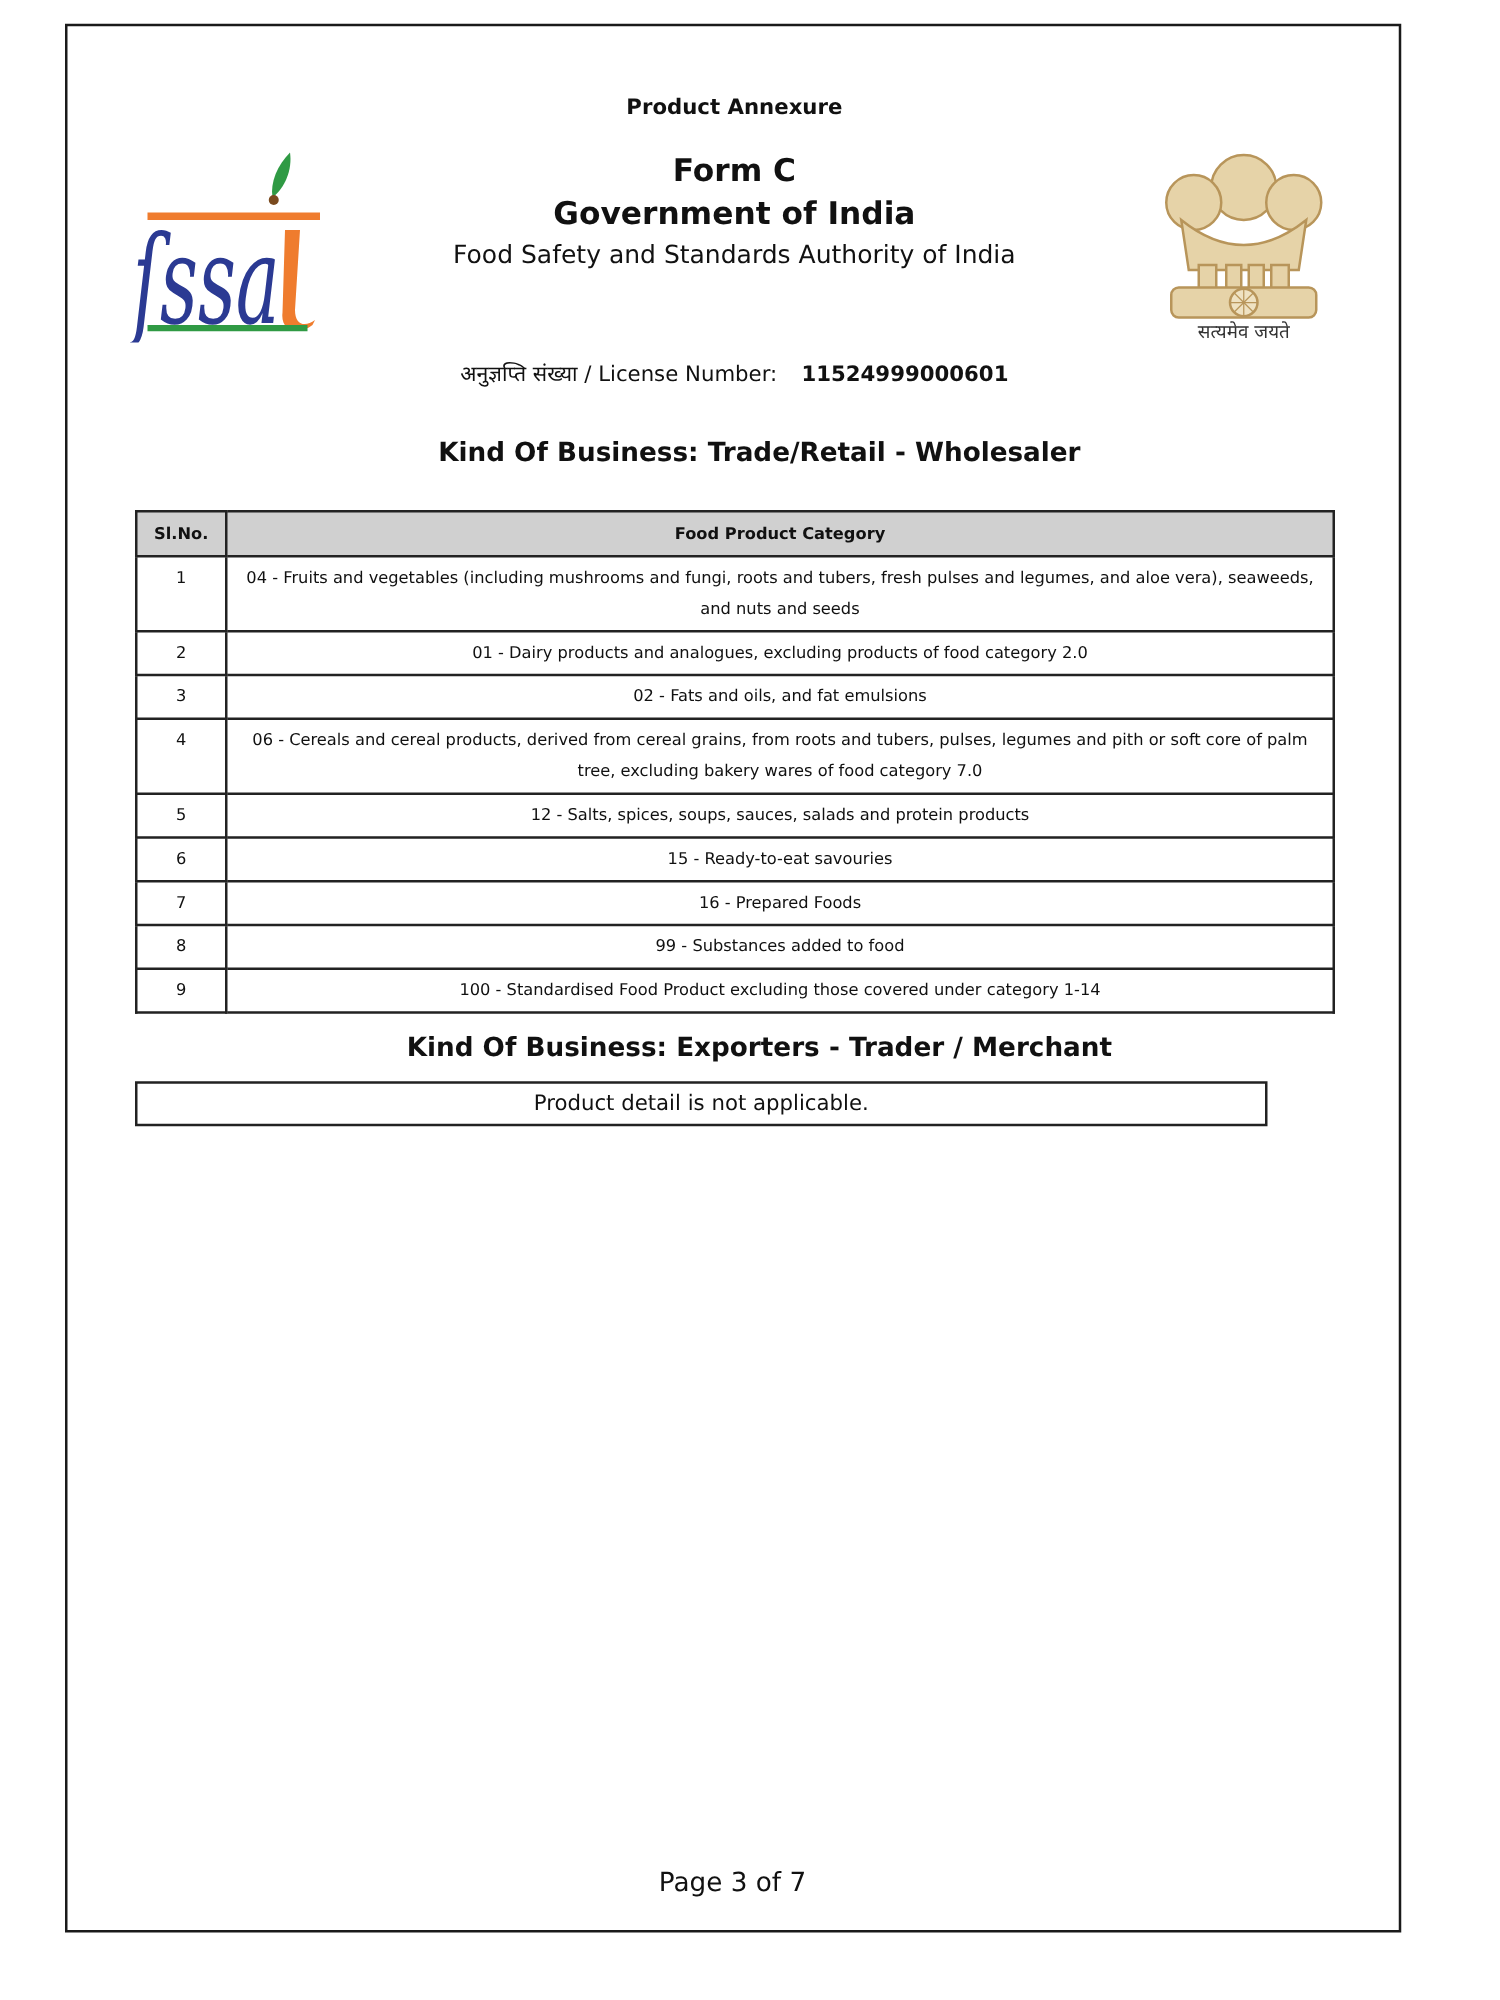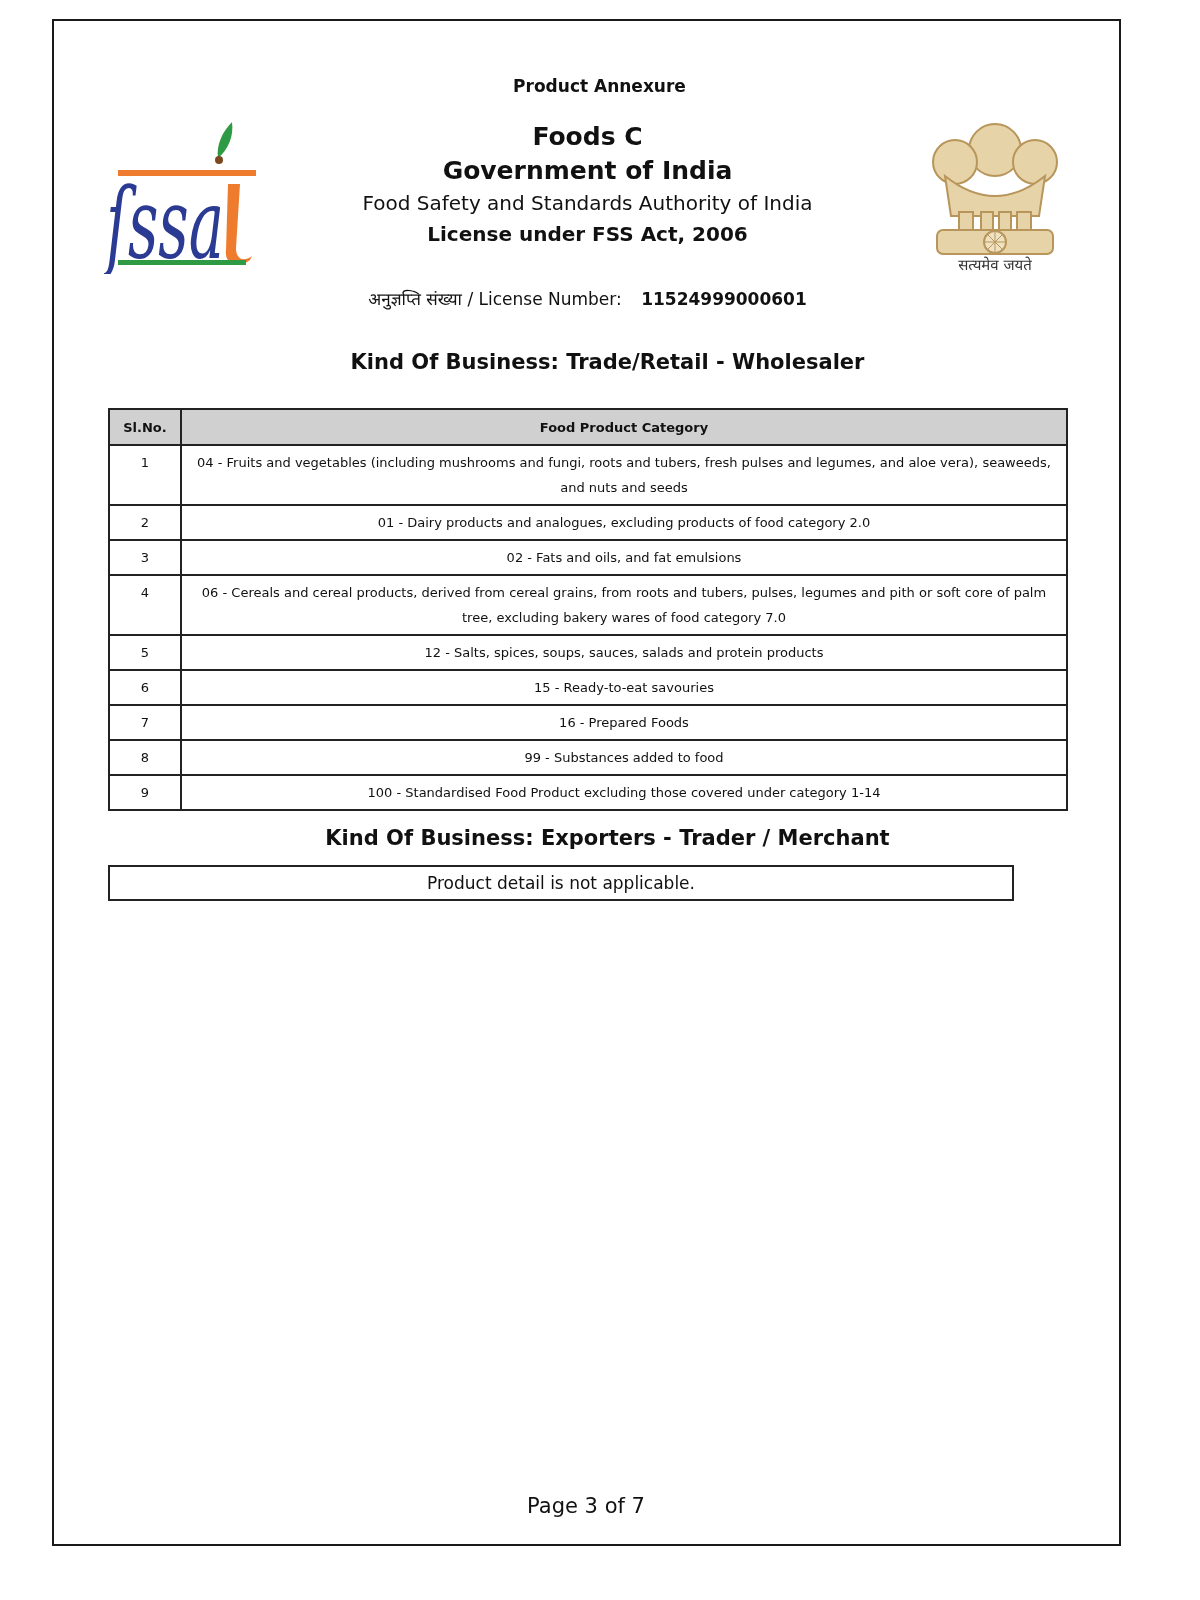--- a/index.html
+++ b/index.html
@@ -1,18 +1,18 @@
 <!DOCTYPE html>
 <html><head>
   <meta charset="utf-8">
   <style>
     html, body { margin: 0; padding: 0; background: #ffffff; }
     body { width: 1200px; height: 1600px; position: relative; font-family: "DejaVu Sans", sans-serif; color: #111; }
     .page-border { position: absolute; left: 52px; top: 19px; width: 1069px; height: 1527px; border: 2px solid #1a1a1a; box-sizing: border-box; }
-    .annexure { position: absolute; left: 12px; width: 1175px; top: 76px; text-align: center; font-weight: bold; font-size: 17px; }
+    .annexure { position: absolute; left: 0; width: 1175px; top: 76px; text-align: center; font-weight: bold; font-size: 17px; }
     .head-block { position: absolute; left: 0; width: 1175px; top: 120px; text-align: center; }
     .form-c { font-size: 25px; font-weight: bold; line-height: 34px; }
     .goi { font-size: 25px; font-weight: bold; line-height: 34px; }
     .fssai-full { font-size: 20px; font-weight: normal; line-height: 31px; }
     .license-under { font-size: 20px; font-weight: bold; line-height: 31px; }
     .license-line { position: absolute; left: 0; width: 1175px; top: 287px; text-align: center; font-size: 17px; }
     .license-line .num { font-weight: bold; margin-left: 14px; }
     .logo-fssai { position: absolute; left: 104px; top: 118px; width: 160px; height: 156px; }
     .emblem { position: absolute; left: 915px; top: 116px; width: 160px; height: 160px; }
     .section-title { position: absolute; left: 0; width: 1175px; text-align: center; font-weight: bold; font-size: 21px; margin-left: 20px; }
@@ -59,24 +59,23 @@
       <line x1="80" y1="115" x2="80" y2="137"></line>
         <line x1="69" y1="126" x2="91" y2="126"></line>
       <line x1="72" y1="118" x2="88" y2="134"></line>
         <line x1="88" y1="118" x2="72" y2="134"></line>
     </g>
     <text x="80" y="154" text-anchor="middle" font-family="DejaVu Sans, sans-serif" font-size="15" fill="#333">सत्यमेव जयते</text>
   </svg>
 </div>
 
 <div class="head-block">
-  <div class="form-c">Foods C</div>
+  <div class="form-c">Form C</div>
   <div class="goi">Government of India</div>
   <div class="fssai-full">Food Safety and Standards Authority of India</div>
-  <div class="license-under">License under FSS Act, 2006</div>
 </div>
 
 <div class="license-line">
   <span>अनुज्ञप्ति संख्या / License Number:</span>
   <span class="num">11524999000601</span>
 </div>
 
 <div class="section-title sec1">Kind Of Business:  Trade/Retail - Wholesaler</div>
 
 <table class="cat">

